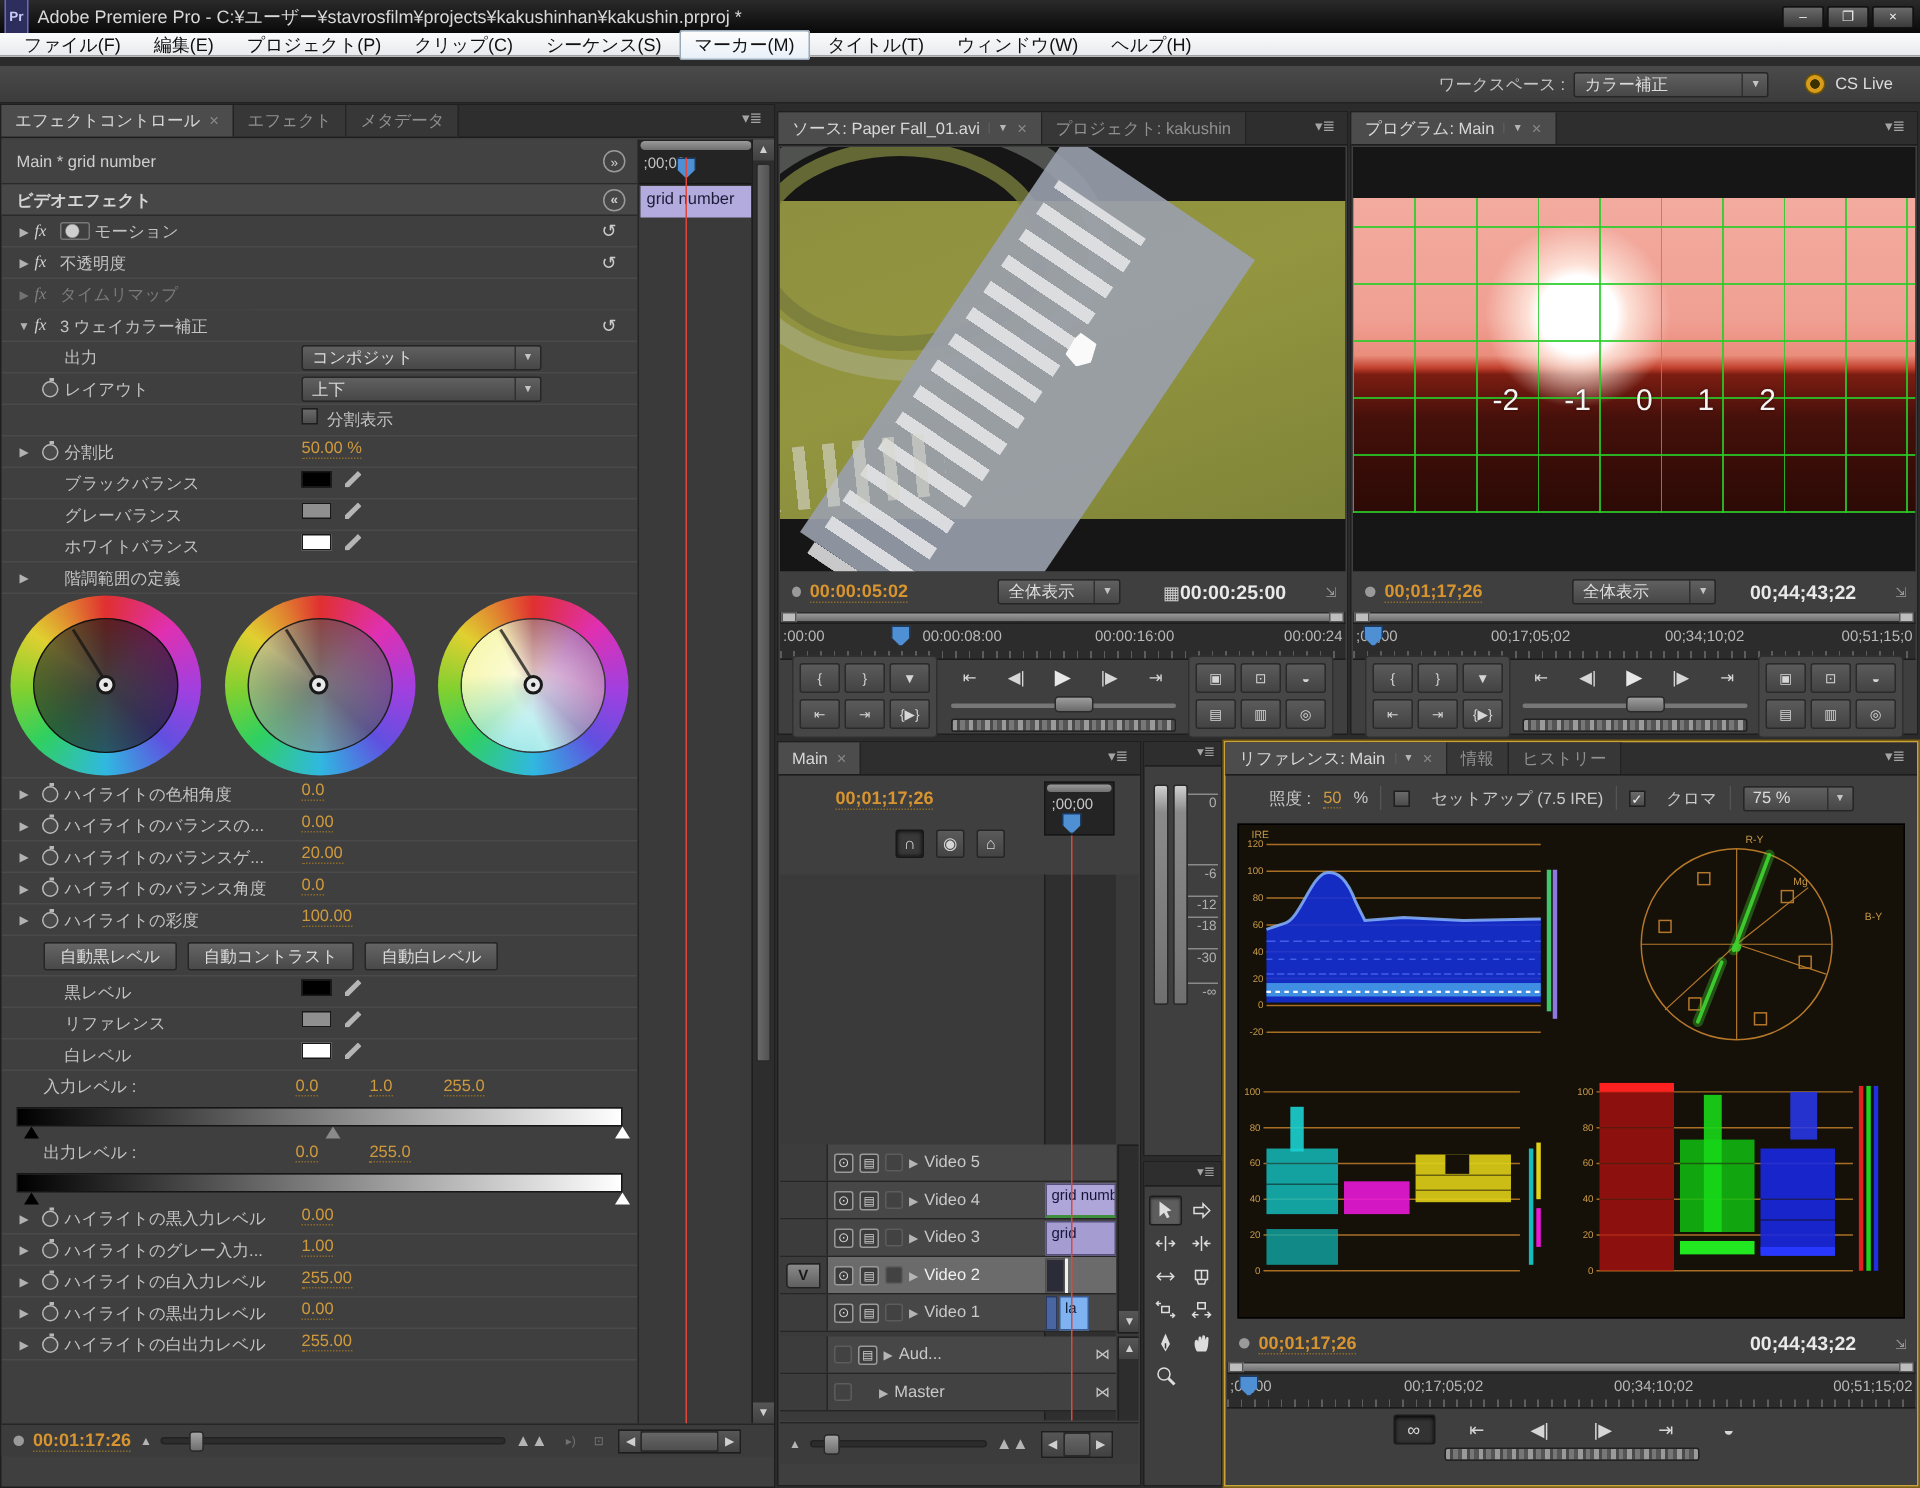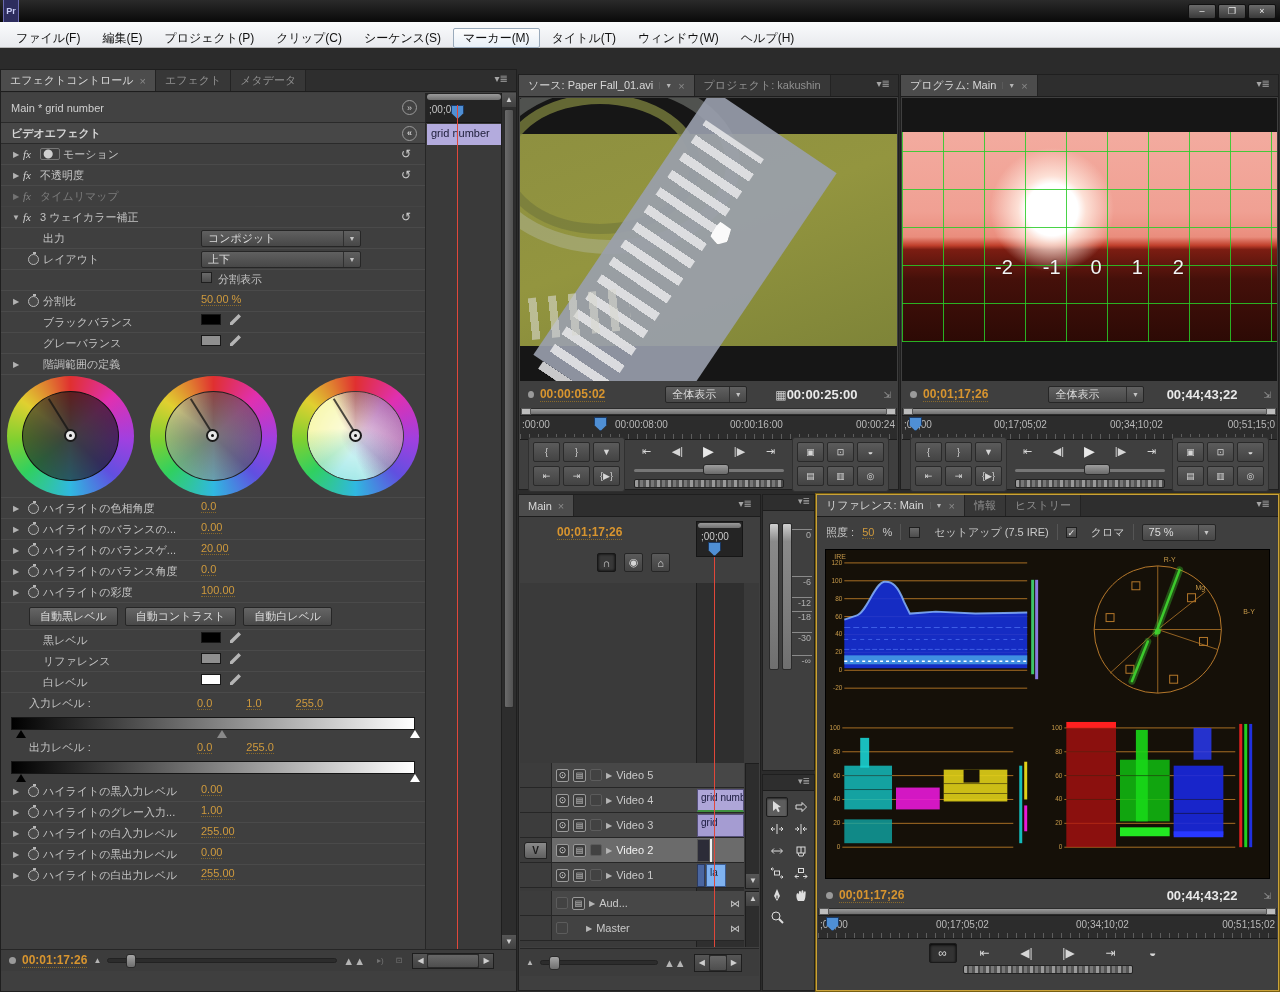--- a/index.html
+++ b/index.html
@@ -4,21 +4,21 @@
 <style>
   html,body{margin:0;padding:0;background:#1b1b1b}
   *{box-sizing:border-box;font-family:"Liberation Sans",sans-serif;-webkit-user-select:none;user-select:none}
   #app{position:relative;width:1280px;height:992px;background:#2b2b2b;overflow:hidden;color:#c9c9c9}
 
   
   #titlebar{position:absolute;left:0;top:0;width:1280px;height:22px;background:linear-gradient(#2a2a2a,#090909);display:flex;align-items:center;color:#d8d8d8;font-size:12px}
   .pr-icon{width:16px;height:28px;margin:0 6px 0 3px;background:#2d2d5e;color:#c9cdf6;font-size:9px;font-weight:bold;display:flex;align-items:center;justify-content:center;border:1px solid #6a6ab0}
   .winbtns{margin-left:auto;display:flex;gap:2px;padding-right:4px}
   .winbtn{width:28px;height:15px;background:linear-gradient(#6a6a6a,#3a3a3a);border:1px solid #111;color:#eee;font-size:9px;line-height:13px;text-align:center;border-radius:2px}
-  #menubar{position:absolute;left:0;top:22px;width:1280px;height:26px;background:linear-gradient(#fafbfc,#e8eaee);border-bottom:1px solid #b8b8b8;display:flex;align-items:flex-end;padding-left:6px}
+  #menubar{position:absolute;left:0;top:22px;width:1280px;height:16px;background:linear-gradient(#fafbfc,#e8eaee);border-bottom:1px solid #b8b8b8;display:flex;align-items:center;padding-left:6px}
   .menu-item{font-size:12px;color:#111;padding:2px 9px;margin-right:2px;border:1px solid transparent}
   .menu-item.active{border:1px solid #9ab;background:linear-gradient(#fdfdfd,#e8f0f8);border-radius:2px}
   #toolbar{position:absolute;left:0;top:44px;width:1280px;height:25px;background:linear-gradient(#4a4a4a,#3c3c3c);border-bottom:1px solid #222;display:flex;align-items:center;justify-content:flex-end;font-size:11px}
   .ws-label{color:#c5c5c5;margin-right:6px}
   .cs-live{display:flex;align-items:center;gap:6px;margin:0 18px 0 24px;color:#ddd}
   .cs-dot{width:14px;height:14px;border-radius:50%;background:radial-gradient(circle at 50% 50%, #3a3000 0 35%, #d89c1c 40% 100%);border:1px solid #6e5205}
 
   
   .panel{position:absolute;background:#3f3f3f;border:1px solid #1f1f1f}
   .tabbar{position:relative;height:22px;background:#2e2e2e;display:flex;align-items:stretch;border-bottom:1px solid #1d1d1d}
@@ -160,51 +160,63 @@
   .mscale{position:absolute;right:2px;top:28px;bottom:100px;width:20px;font-size:9px;color:#b0b0b0}
   .mtick{position:absolute;left:0;right:0;border-top:1px solid #8a8a8a;text-align:right;padding-right:1px}
   #tools-panel{left:762px;top:774px;width:53px;height:217px}
   #tools-grid{display:grid;grid-template-columns:22px 22px;gap:2px;padding:6px 3px}
   .tool{width:22px;height:20px;display:flex;align-items:center;justify-content:center;border:1px solid transparent;border-radius:2px}
   .tool.active{background:#5d5d5d;border-color:#1c1c1c;box-shadow:inset 0 1px 2px rgba(0,0,0,.6)}
   .tool svg{width:14px;height:14px}
 
   
   #reference-panel{left:816px;top:494px;width:463px;height:497px;border:1px solid #c9a23a;box-shadow:0 0 0 1px #7a6010}
-  .ref-controls{position:absolute;left:1px;right:1px;top:23px;height:28px;display:flex;align-items:center;font-size:11px;color:#c9c9c9;gap:8px;padding-left:8px;background:#3f3f3f}
+  .ref-controls{position:absolute;left:1px;right:1px;top:23px;height:28px;display:flex;align-items:center;font-size:11px;color:#c9c9c9;gap:8px;padding-left:28px;background:#3f3f3f}
   .vdiv{width:1px;height:16px;background:#2a2a2a;border-right:1px solid #555}
   .ref-controls .dropdown{width:74px}
   #scopes{position:absolute;left:8px;right:8px;top:54px;height:330px;background:#151008;border:1px solid #000;display:grid;grid-template-columns:1fr 1fr;grid-template-rows:1fr 1fr}
   #scopes svg{width:100%;height:100%}
   .ref-tc{position:absolute;left:1px;right:1px;top:388px;height:25px;display:flex;align-items:center;font-size:12px;background:#3f3f3f}
   .ref-wb{position:absolute;left:1px;right:1px;top:413px;height:7px}
   .ref-ruler{position:absolute;left:1px;right:1px;top:420px;height:24px}
   .ref-transport{position:absolute;left:1px;right:1px;top:448px;height:46px;display:flex;flex-direction:column;align-items:center;gap:2px}
   .ref-btnrow{display:flex;gap:14px;align-items:center}
   .ref-btnrow .tbtn{width:28px;border:none;background:none;font-size:12px}
   .ref-btnrow .tbtn.pressed{border:1px solid #1a1a1a;background:#333;border-radius:2px;box-shadow:inset 0 1px 3px #000}
 </style>
 </head>
 <body>
 
 <div id="app">
 
   <div id="titlebar">
     <div class="pr-icon">Pr</div>
+    <span>Adobe Premiere Pro - C:¥ユーザー¥stavrosfilm¥projects¥kakushinhan¥kakushin.prproj *</span>
     <div class="winbtns">
       <div class="winbtn">–</div>
       <div class="winbtn">❐</div>
       <div class="winbtn">×</div>
     </div>
   </div>
 
   <div id="menubar">
       <span id="menu-items"><span class="menu-item">ファイル(F)</span><span class="menu-item">編集(E)</span><span class="menu-item">プロジェクト(P)</span><span class="menu-item">クリップ(C)</span><span class="menu-item">シーケンス(S)</span><span class="menu-item active">マーカー(M)</span><span class="menu-item">タイトル(T)</span><span class="menu-item">ウィンドウ(W)</span><span class="menu-item">ヘルプ(H)</span></span>
     </div>
 
+  <div id="toolbar">
+    <span class="ws-label">ワークスペース :</span>
+    <div class="dropdown" style="width:130px">
+      <span>カラー補正</span>
+      <span class="dd-arr">▼</span>
+    </div>
+    <div class="cs-live">
+      <span class="cs-dot"></span>
+      <span>CS Live</span>
+    </div>
+  </div>
 
   <div id="fx-panel" class="panel">
     <div class="tabbar">
       <div class="tab active">
         <span>エフェクトコントロール</span>
           <span class="x">×</span>
       </div>
       <div class="tab">
           <span>エフェクト</span>
         </div>
@@ -297,20 +309,29 @@
             <span class="swatch" style="background: rgb(0, 0, 0);"></span>
             <span class="dropper"></span>
           </div>
         </div>
         <div class="fxrow param">
           <span class="slot-t"></span>
           <span class="slot-s"></span>
           <span>グレーバランス</span>
           <div class="pright">
             <span class="swatch" style="background: rgb(143, 143, 143);"></span>
+            <span class="dropper"></span>
+          </div>
+        </div>
+        <div class="fxrow param">
+          <span class="slot-t"></span>
+          <span class="slot-s"></span>
+          <span>ホワイトバランス</span>
+          <div class="pright">
+            <span class="swatch" style="background: rgb(255, 255, 255);"></span>
             <span class="dropper"></span>
           </div>
         </div>
         <div class="fxrow param">
           <span class="slot-t">▶</span>
           <span class="slot-s"></span>
           <span>階調範囲の定義</span>
           <div class="pright"></div>
         </div>
         <div class="wheelrow">

